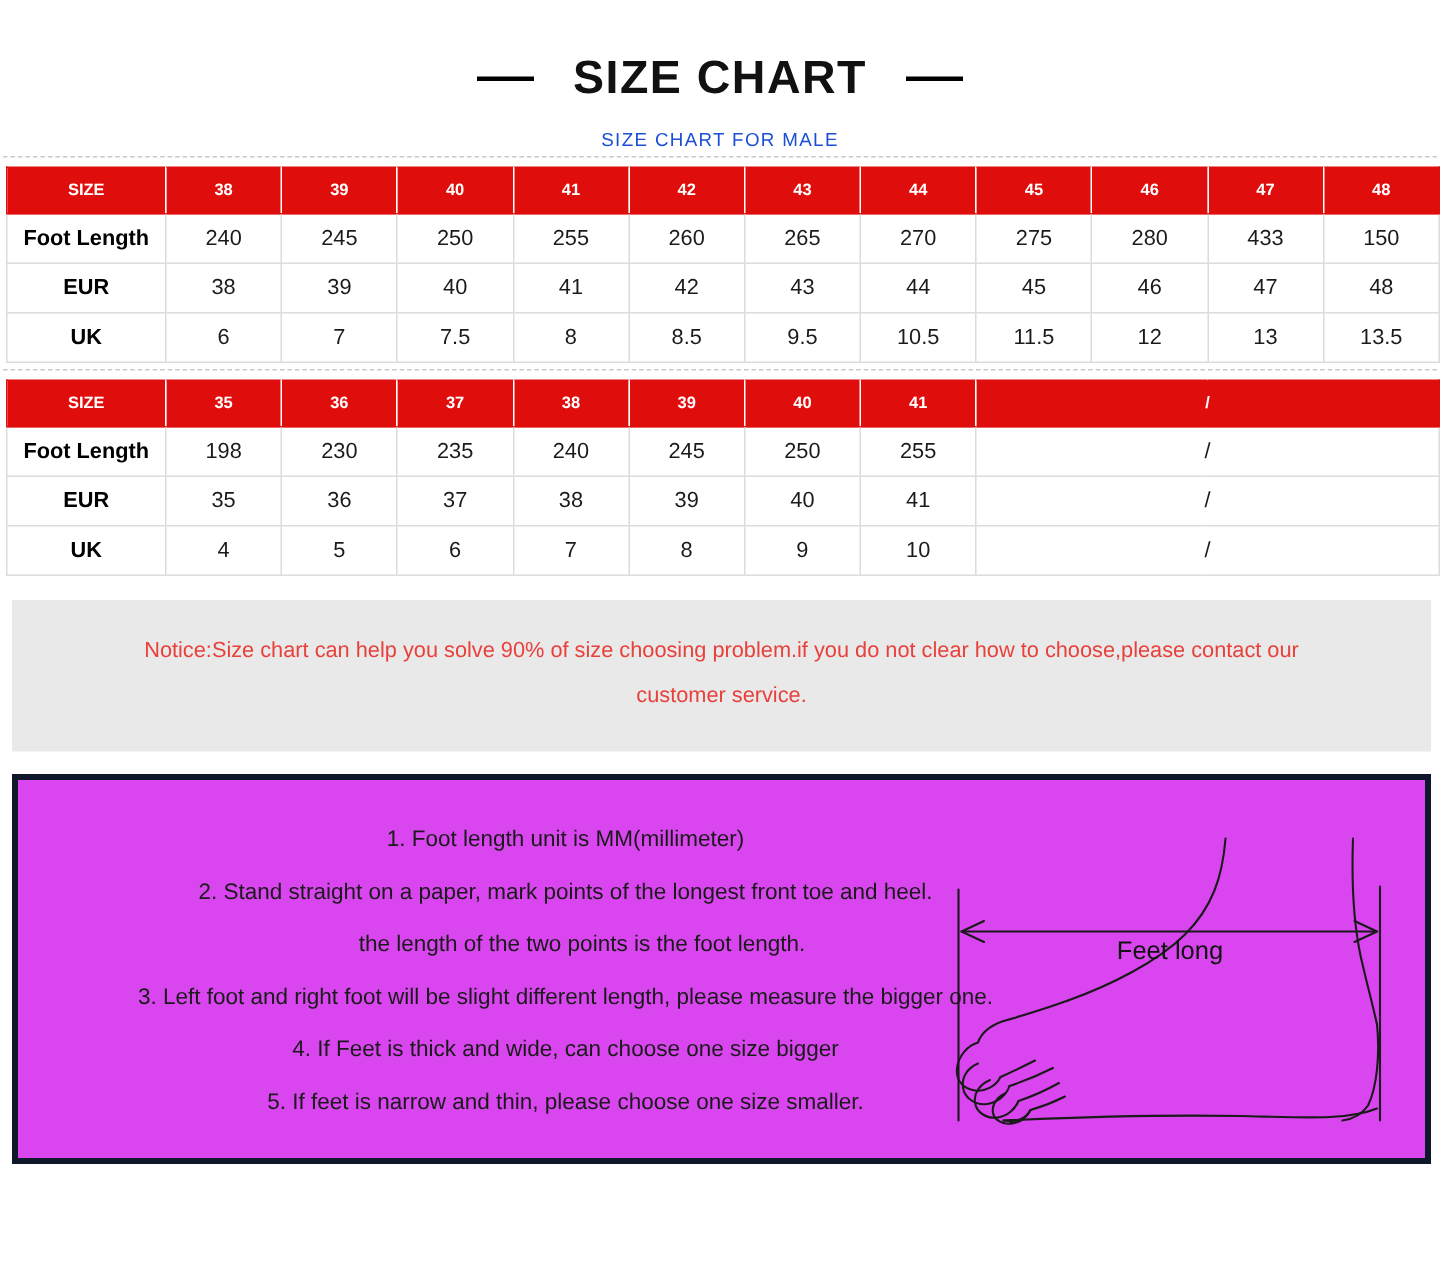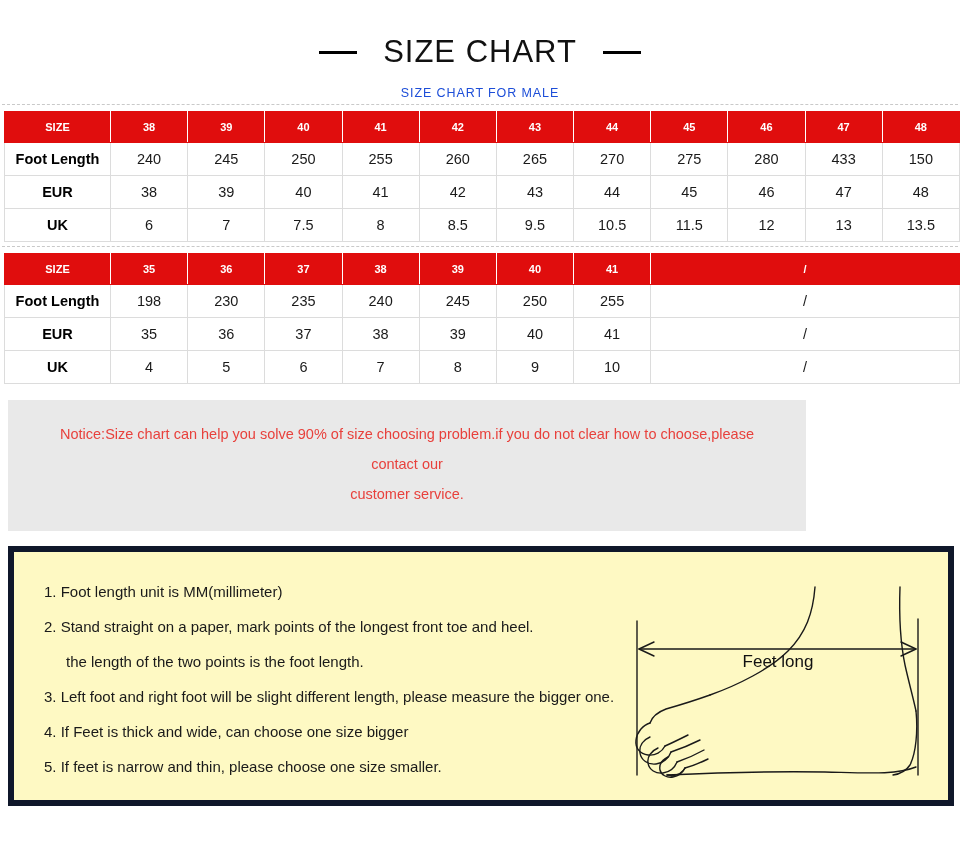--- a/index.html
+++ b/index.html
@@ -16,21 +16,21 @@
   .page { position: relative; width: 960px; height: 854px; background:#fff; }
 
   
   .title-row {
     display: flex; align-items: center; justify-content: center;
     gap: 26px;
     padding-top: 34px;
   }
   .title-dash { width: 38px; height: 3px; background: #000; display:block; }
   .main-title {
-    font-size: 31px; font-weight: normal; letter-spacing: 1px;
+    font-size: 31px; font-weight: bold; letter-spacing: 1px;
     color: #111; white-space: nowrap;
   }
 
   
   .section-cap {
     text-align: center;
     color: #1d4ed8;
     font-size: 12.5px;
     letter-spacing: 0.9px;
     margin-top: 14px;
@@ -72,39 +72,40 @@
     font-weight: bold;
     font-size: 14.5px;
     color: #000;
   }
   .col-label { width: 106px; }
   table.size-table tbody tr td, table.size-table tbody tr th { border-color:#dcdcdc; }
 
   
   .notice {
     margin: 16px 20px 0 8px;
-    width: 798px;
+    width: 946px;
     background: #e9e9e9;
     color: #e8413c;
     font-size: 14.5px;
     line-height: 30px;
     text-align: center;
     padding: 19px 30px 22px 30px;
   }
   .notice .l2 { display:block; }
 
   
   .instructions {
     position: relative;
     margin: 15px 2px 0 8px;
     width: 946px;
     height: 260px;
-    border: 6px solid #0f172a;
-    background: #fef9c3;
+    border: 4px solid #0f172a;
+    background: #d946ef;
     overflow: hidden;
+    text-align: center;
   }
   .instr-list {
     position: absolute; left: 30px; top: 22px;
     width: 670px;
     margin: 0; padding: 0; list-style: none;
   }
   .instr-list li {
     font-size: 15px;
     color: #1a1a1a;
     line-height: 35px;

